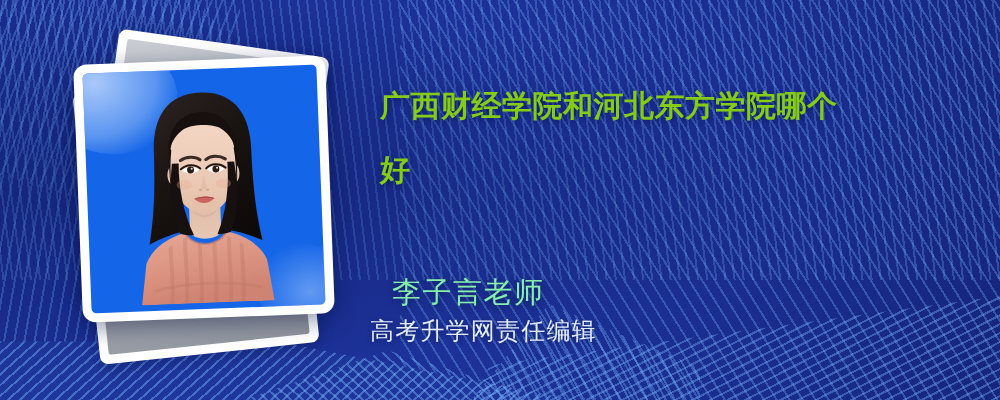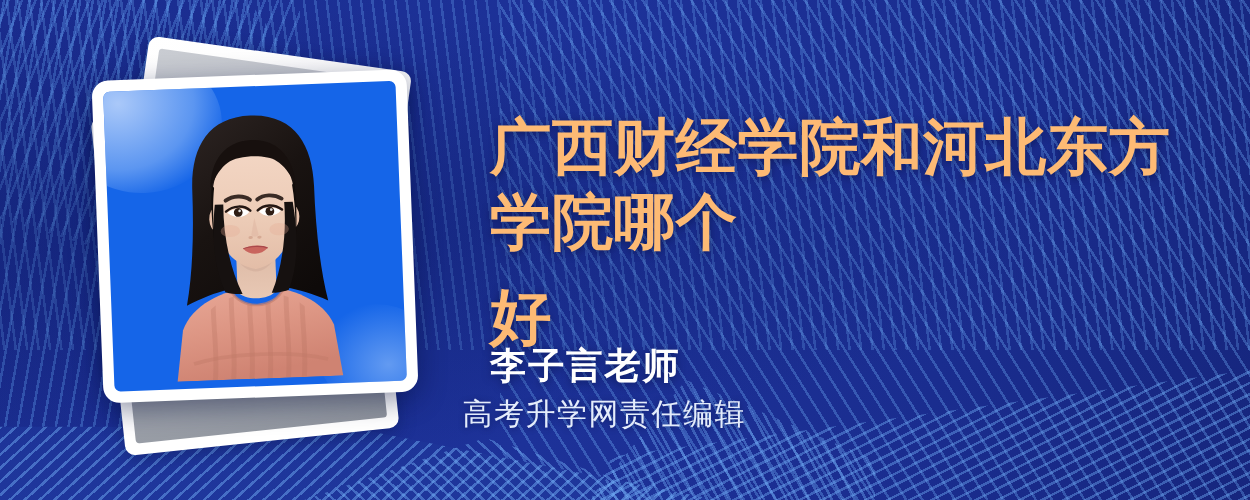--- a/index.html
+++ b/index.html
@@ -262,38 +262,38 @@
   .portrait { position: absolute; inset: 0; }
 
   
   .text-col {
     position: absolute;
     left: 376px;
     top: 72px;
     width: 590px;
   }
   .headline {
-    color: #fdba74;
-    font-size: 49px;
+    color: #84cc16;
+    font-size: 30px;
     font-weight: bold;
     line-height: 60px;
     letter-spacing: 0.5px;
     text-shadow: 0 2px 7px rgba(4, 12, 52, 0.52);
-    margin: 16px;
+    margin: 4px;
   }
   .byline {
     position: absolute;
     left: 392px;
     top: 274px;
     width: 520px;
   }
   .author-name {
-    color: #ffffff;
+    color: #86efac;
     font-size: 29px;
-    font-weight: bold;
+    font-weight: normal;
     line-height: 36px;
     letter-spacing: 1.5px;
     text-shadow: 0 2px 7px rgba(4, 12, 52, 0.55);
   }
   .author-role {
     color: #e4ecfb;
     font-size: 24px;
     font-weight: normal;
     line-height: 30px;
     letter-spacing: 1.2px;

